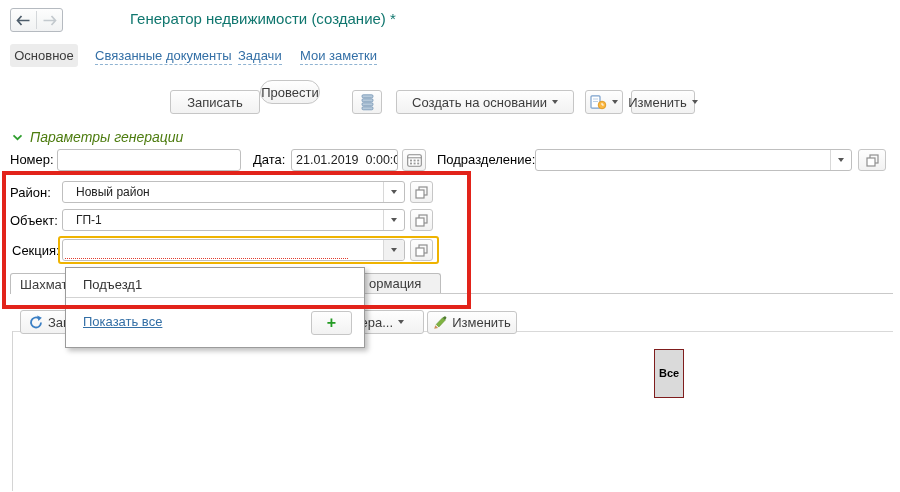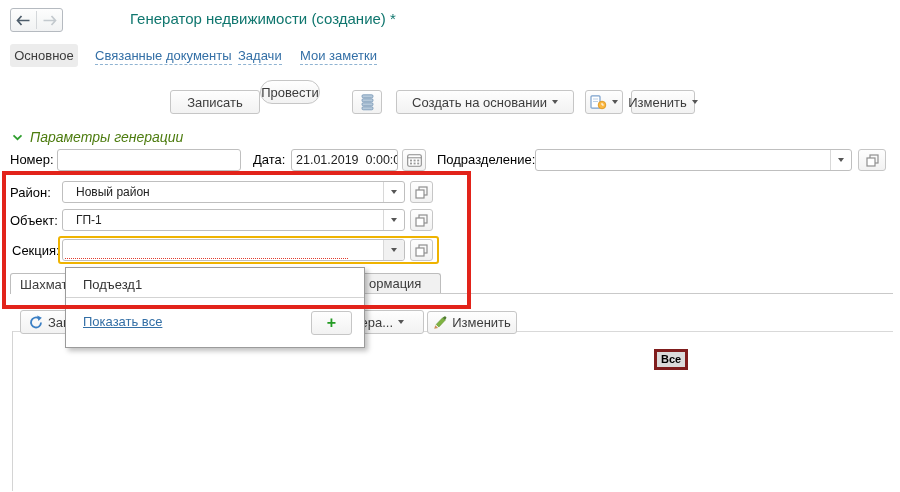--- a/index.html
+++ b/index.html
@@ -27,22 +27,22 @@
   .green-title{position:absolute;color:#4d7c0f;font-size:14px;white-space:nowrap;font-style:italic;}
   .ctab{position:absolute;box-sizing:border-box;border:1px solid #bdbdbd;border-bottom:none;
         border-radius:3px 3px 0 0;display:flex;align-items:center;font-size:13px;color:#3c3c3c;
         overflow:hidden;white-space:nowrap;}
   .hline{position:absolute;height:1px;background:#c9c9c9;}
   .vline{position:absolute;width:1px;background:#d4d4d4;}
   .popup{position:absolute;background:#fff;border:1px solid #9b9b9b;box-shadow:3px 3px 5px rgba(0,0,0,.25);}
   .focus-ring{position:absolute;border:2px solid #efb300;border-radius:3px;box-sizing:border-box;pointer-events:none;}
   .red-rect{position:absolute;border:4px solid #e2231a;box-sizing:border-box;pointer-events:none;}
   .req-line{position:absolute;height:0;border-top:1px dotted #e23b2e;}
-  .badge{position:absolute;background:#dadada;border:3px solid #7f1d1d;font-size:11px;font-weight:bold;
-         color:#000;padding:1px 4px;line-height:13px;}
+  .badge{position:absolute;background:#dadada;border:1px solid #7f1d1d;font-size:11px;font-weight:bold;
+         color:#000;padding:17px 4px;line-height:13px;}
   .navgrp{position:absolute;display:flex;border:1px solid #b5bac0;border-radius:3px;
           background:linear-gradient(#fdfdfd,#f1f2f3);box-sizing:border-box;}
   .navbtn{width:25px;height:22px;display:flex;align-items:center;justify-content:center;}
   .navdiv{width:1px;background:#d4d7da;margin:2px 0;}
   .plusbtn{color:#239b23;font-weight:bold;font-size:16px;line-height:16px;}
   .title{position:absolute;font-size:15px;color:#0f766e;white-space:nowrap;}
   svg{display:block;}
 </style>
 </head>
 <body>

